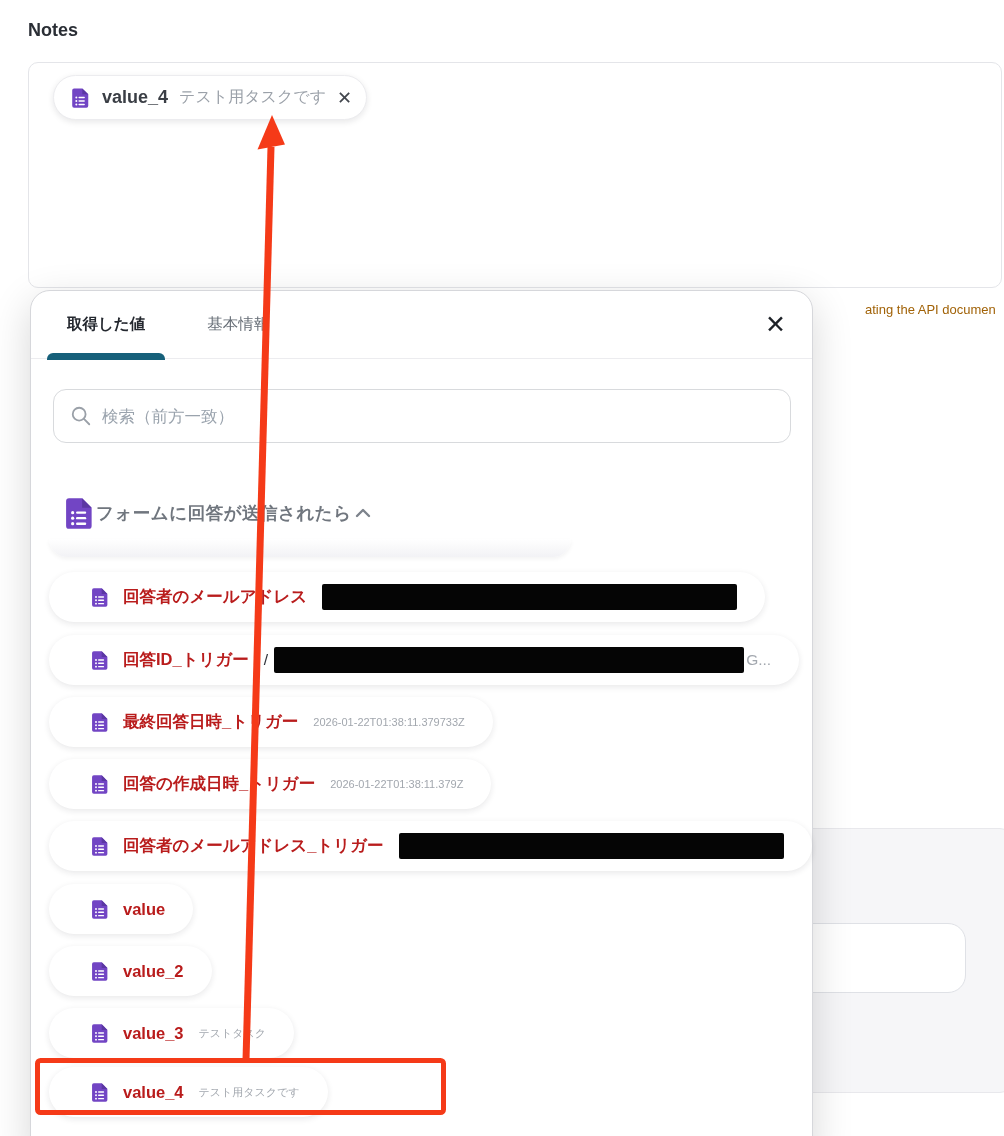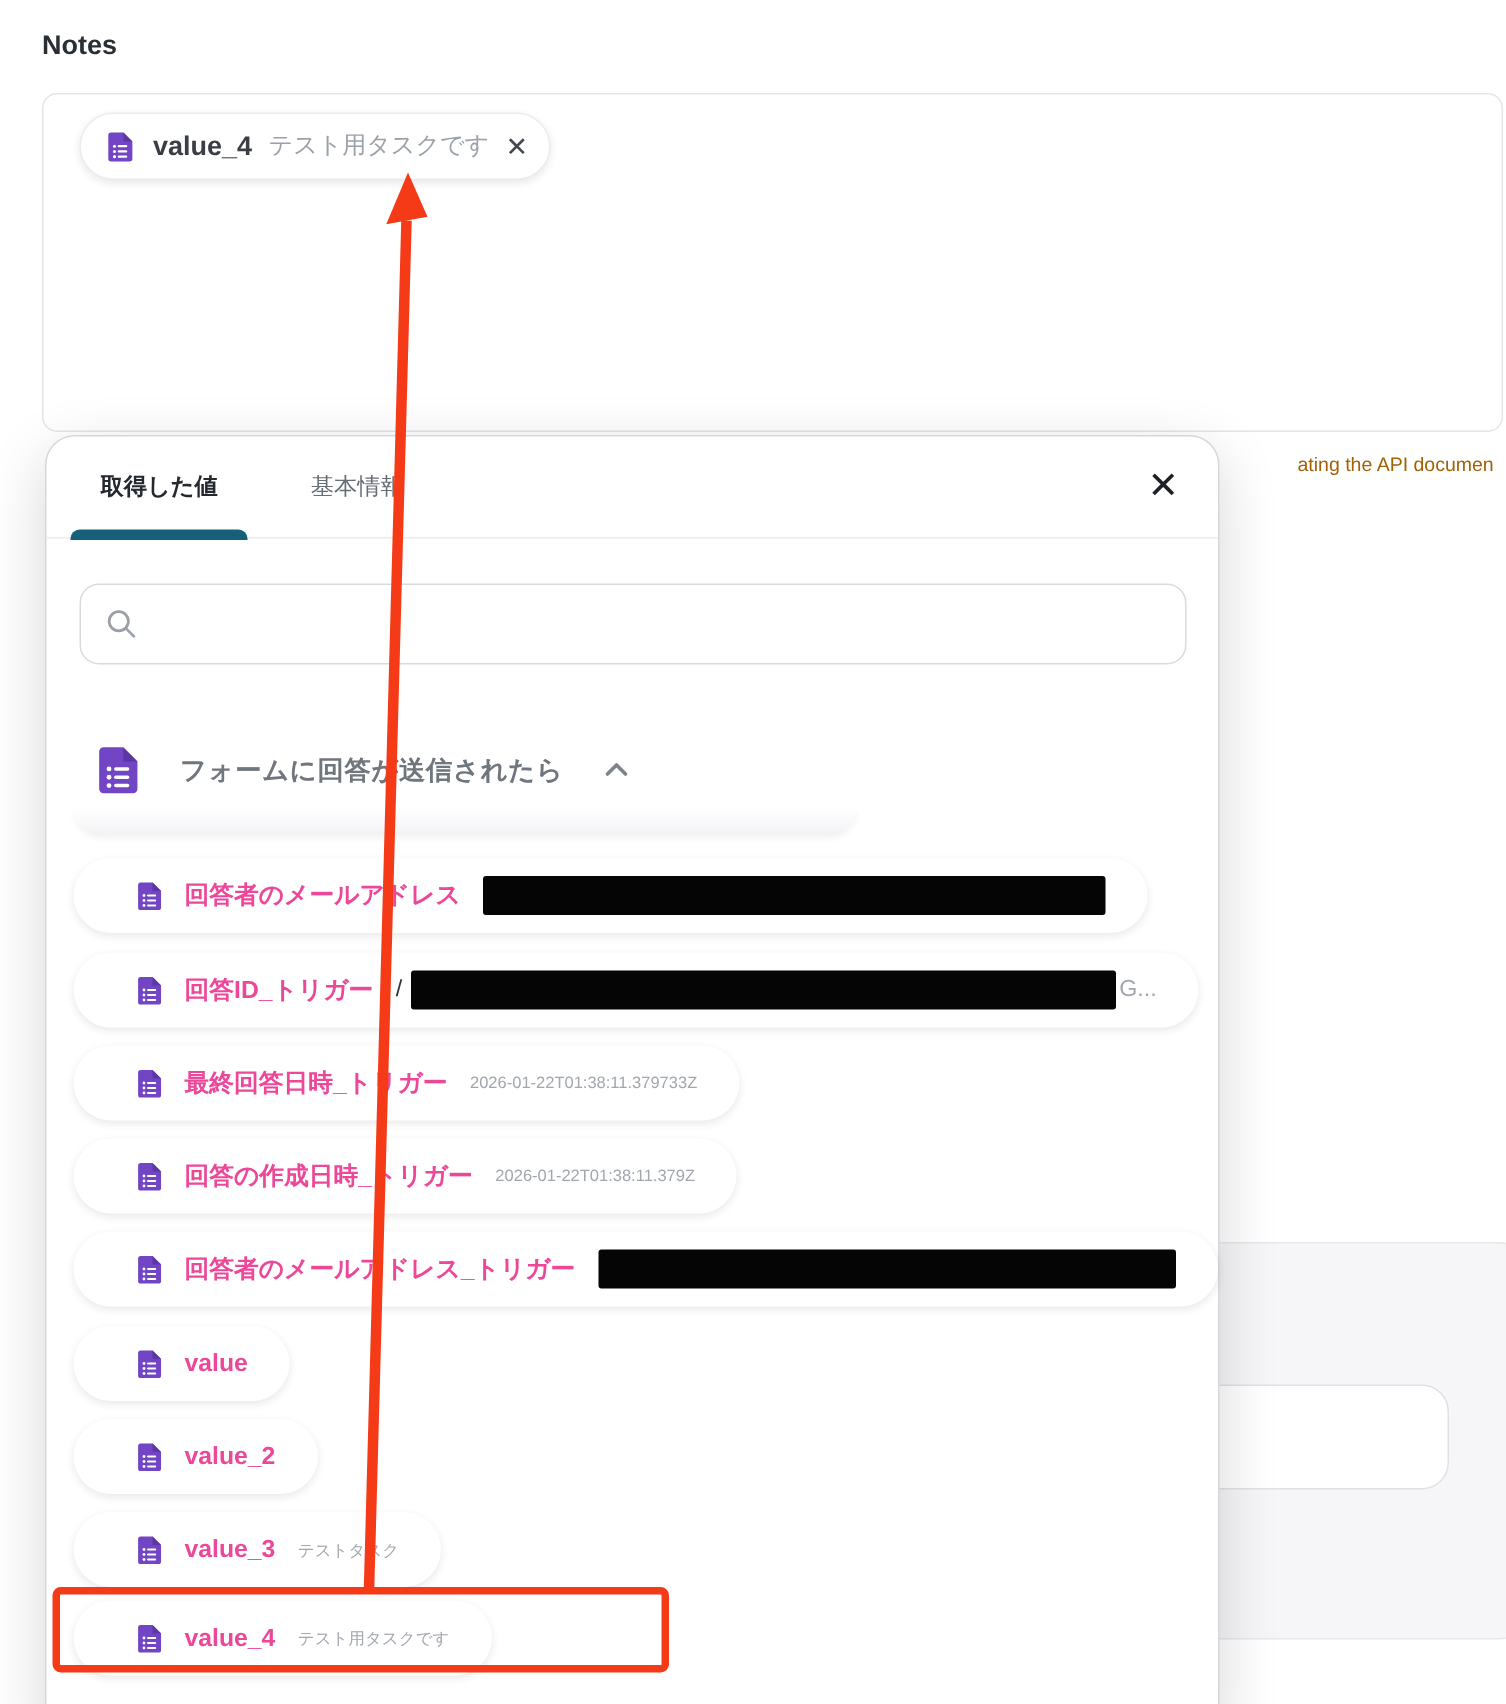--- a/index.html
+++ b/index.html
@@ -80,41 +80,41 @@
     display: flex; align-items: center; gap: 10px; padding: 0 16px;
   }
   .searchbox input {
     border: none; outline: none; flex: 1; font-size: 16.5px;
     font-family: inherit; color: #2c3038; background: transparent;
   }
   .searchbox input::placeholder { color: #9aa3ad; }
 
   .section-head {
     position: absolute; left: 30px; top: 200px; height: 44px;
-    display: flex; align-items: center; gap: 24px; cursor: pointer;
+    display: flex; align-items: center; cursor: pointer;
   }
   .section-title { font-size: 17.5px; font-weight: 700; color: #70767e; letter-spacing: 0.5px; }
 
   .row-sliver {
     position: absolute; left: 18px; top: 248px; width: 522px; height: 18px;
     border-radius: 0 0 22px 22px;
     background: linear-gradient(180deg, #ffffff 0%, #f2f2f5 100%);
     box-shadow: 0 2px 4px rgba(0,0,0,0.05);
   }
 
   .vrow {
     position: absolute; left: 18px; height: 50px;
     display: inline-flex; align-items: center;
     background: #fff; border-radius: 26px;
     padding: 0 28px 0 40px;
     box-shadow: 0 2px 6px rgba(25,28,35,0.10);
     cursor: pointer; white-space: nowrap;
   }
   .vrow .gficon { margin-right: 13px; flex: 0 0 auto; }
-  .vrow-label { font-size: 16.5px; font-weight: 700; color: #ec4899; }
+  .vrow-label { font-size: 16.5px; font-weight: 700; color: #b91c1c; }
   .vrow-value { font-size: 11px; color: #a2a7ae; margin-left: 15px; }
   .vrow-prefix { font-size: 15.5px; color: #2c3038; margin-left: 15px; }
   .vrow-suffix { font-size: 15.5px; color: #a2a7ae; margin-left: 2px; }
   .redact-bar { height: 26px; background: #050505; border-radius: 2px; margin-left: 15px; }
 
   
   .annot {
     position: absolute; left: 0; top: 0; width: 1004px; height: 1136px;
     z-index: 60; pointer-events: none;
   }
@@ -153,20 +153,21 @@
     <div class="tab active">取得した値</div>
     <div class="tab">基本情報</div>
     <div class="modal-close">✕</div>
   </div>
 
   <div class="searchbox">
     <svg width="22" height="22" viewBox="0 0 24 24" fill="none">
       <circle cx="10" cy="10" r="7" stroke="#9aa0a8" stroke-width="2"></circle>
       <line x1="15.2" y1="15.2" x2="21" y2="21" stroke="#9aa0a8" stroke-width="2" stroke-linecap="round"></line>
     </svg>
+    <input type="text" placeholder="検索（前方一致）" style="">
   </div>
 
   <div class="section-head">
     <svg class="gficon" width="35" height="35" viewBox="0 0 24 24">
       <path d="M5.5 1.5 H14.5 L21 8 V20.5 A2 2 0 0 1 19 22.5 H5.5 A2 2 0 0 1 3.5 20.5 V3.5 A2 2 0 0 1 5.5 1.5 Z" fill="#7245c4"></path>
       <path d="M14.5 1.5 L21 8 H14.5 Z" fill="#5b37a3"></path>
       <circle cx="8" cy="11.4" r="1.1" fill="#fff"></circle>
         <rect x="10.3" y="10.6" width="7" height="1.6" rx="0.8" fill="#fff"></rect>
       <circle cx="8" cy="15.2" r="1.1" fill="#fff"></circle>
         <rect x="10.3" y="14.4" width="7" height="1.6" rx="0.8" fill="#fff"></rect>

